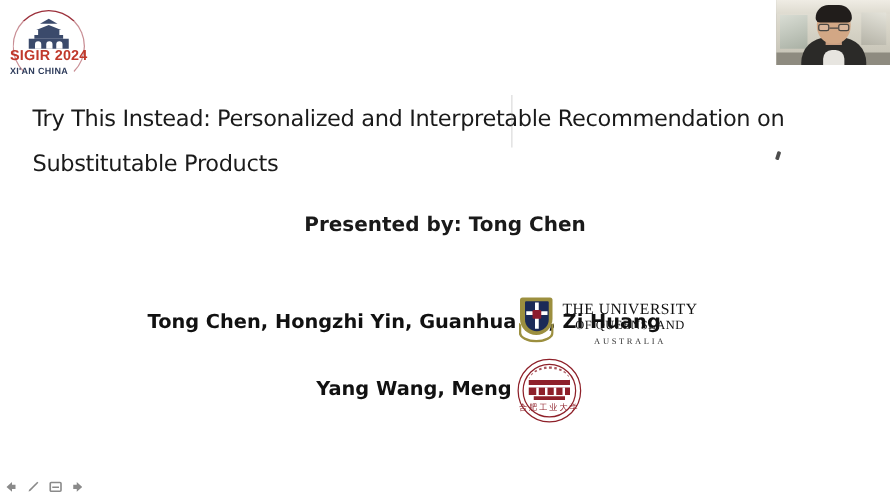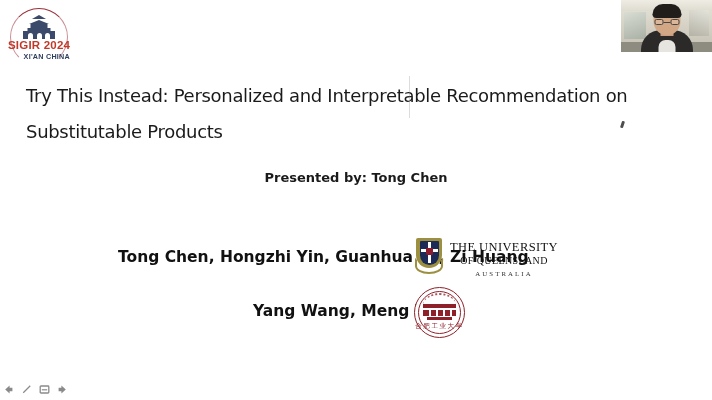--- a/index.html
+++ b/index.html
@@ -95,21 +95,21 @@
     font-weight: bold;
     letter-spacing: 0.2px;
     color: #c0392b;
     white-space: nowrap;
   }
   .sigir-sub {
     position: absolute;
     left: 0;
     top: 46px;
     width: 62px;
-    text-align: right;
+    text-align: left;
     font-family: "Liberation Sans", sans-serif;
     font-size: 7.2px;
     font-weight: bold;
     letter-spacing: 0.25px;
     color: #2f3d5c;
     white-space: nowrap;
   }
 
   
   .webcam {
@@ -266,21 +266,21 @@
   }
 
   
   .presenter {
     position: absolute;
     left: 0;
     top: 170px;
     width: 712px;
     text-align: center;
     font-family: "DejaVu Sans", sans-serif;
-    font-size: 13px;
+    font-size: 16px;
     font-weight: 600;
     color: #1a1a1a;
   }
 
   
   .authors-1 {
     position: absolute;
     left: 118px;
     top: 248px;
     font-family: "DejaVu Sans", sans-serif;

